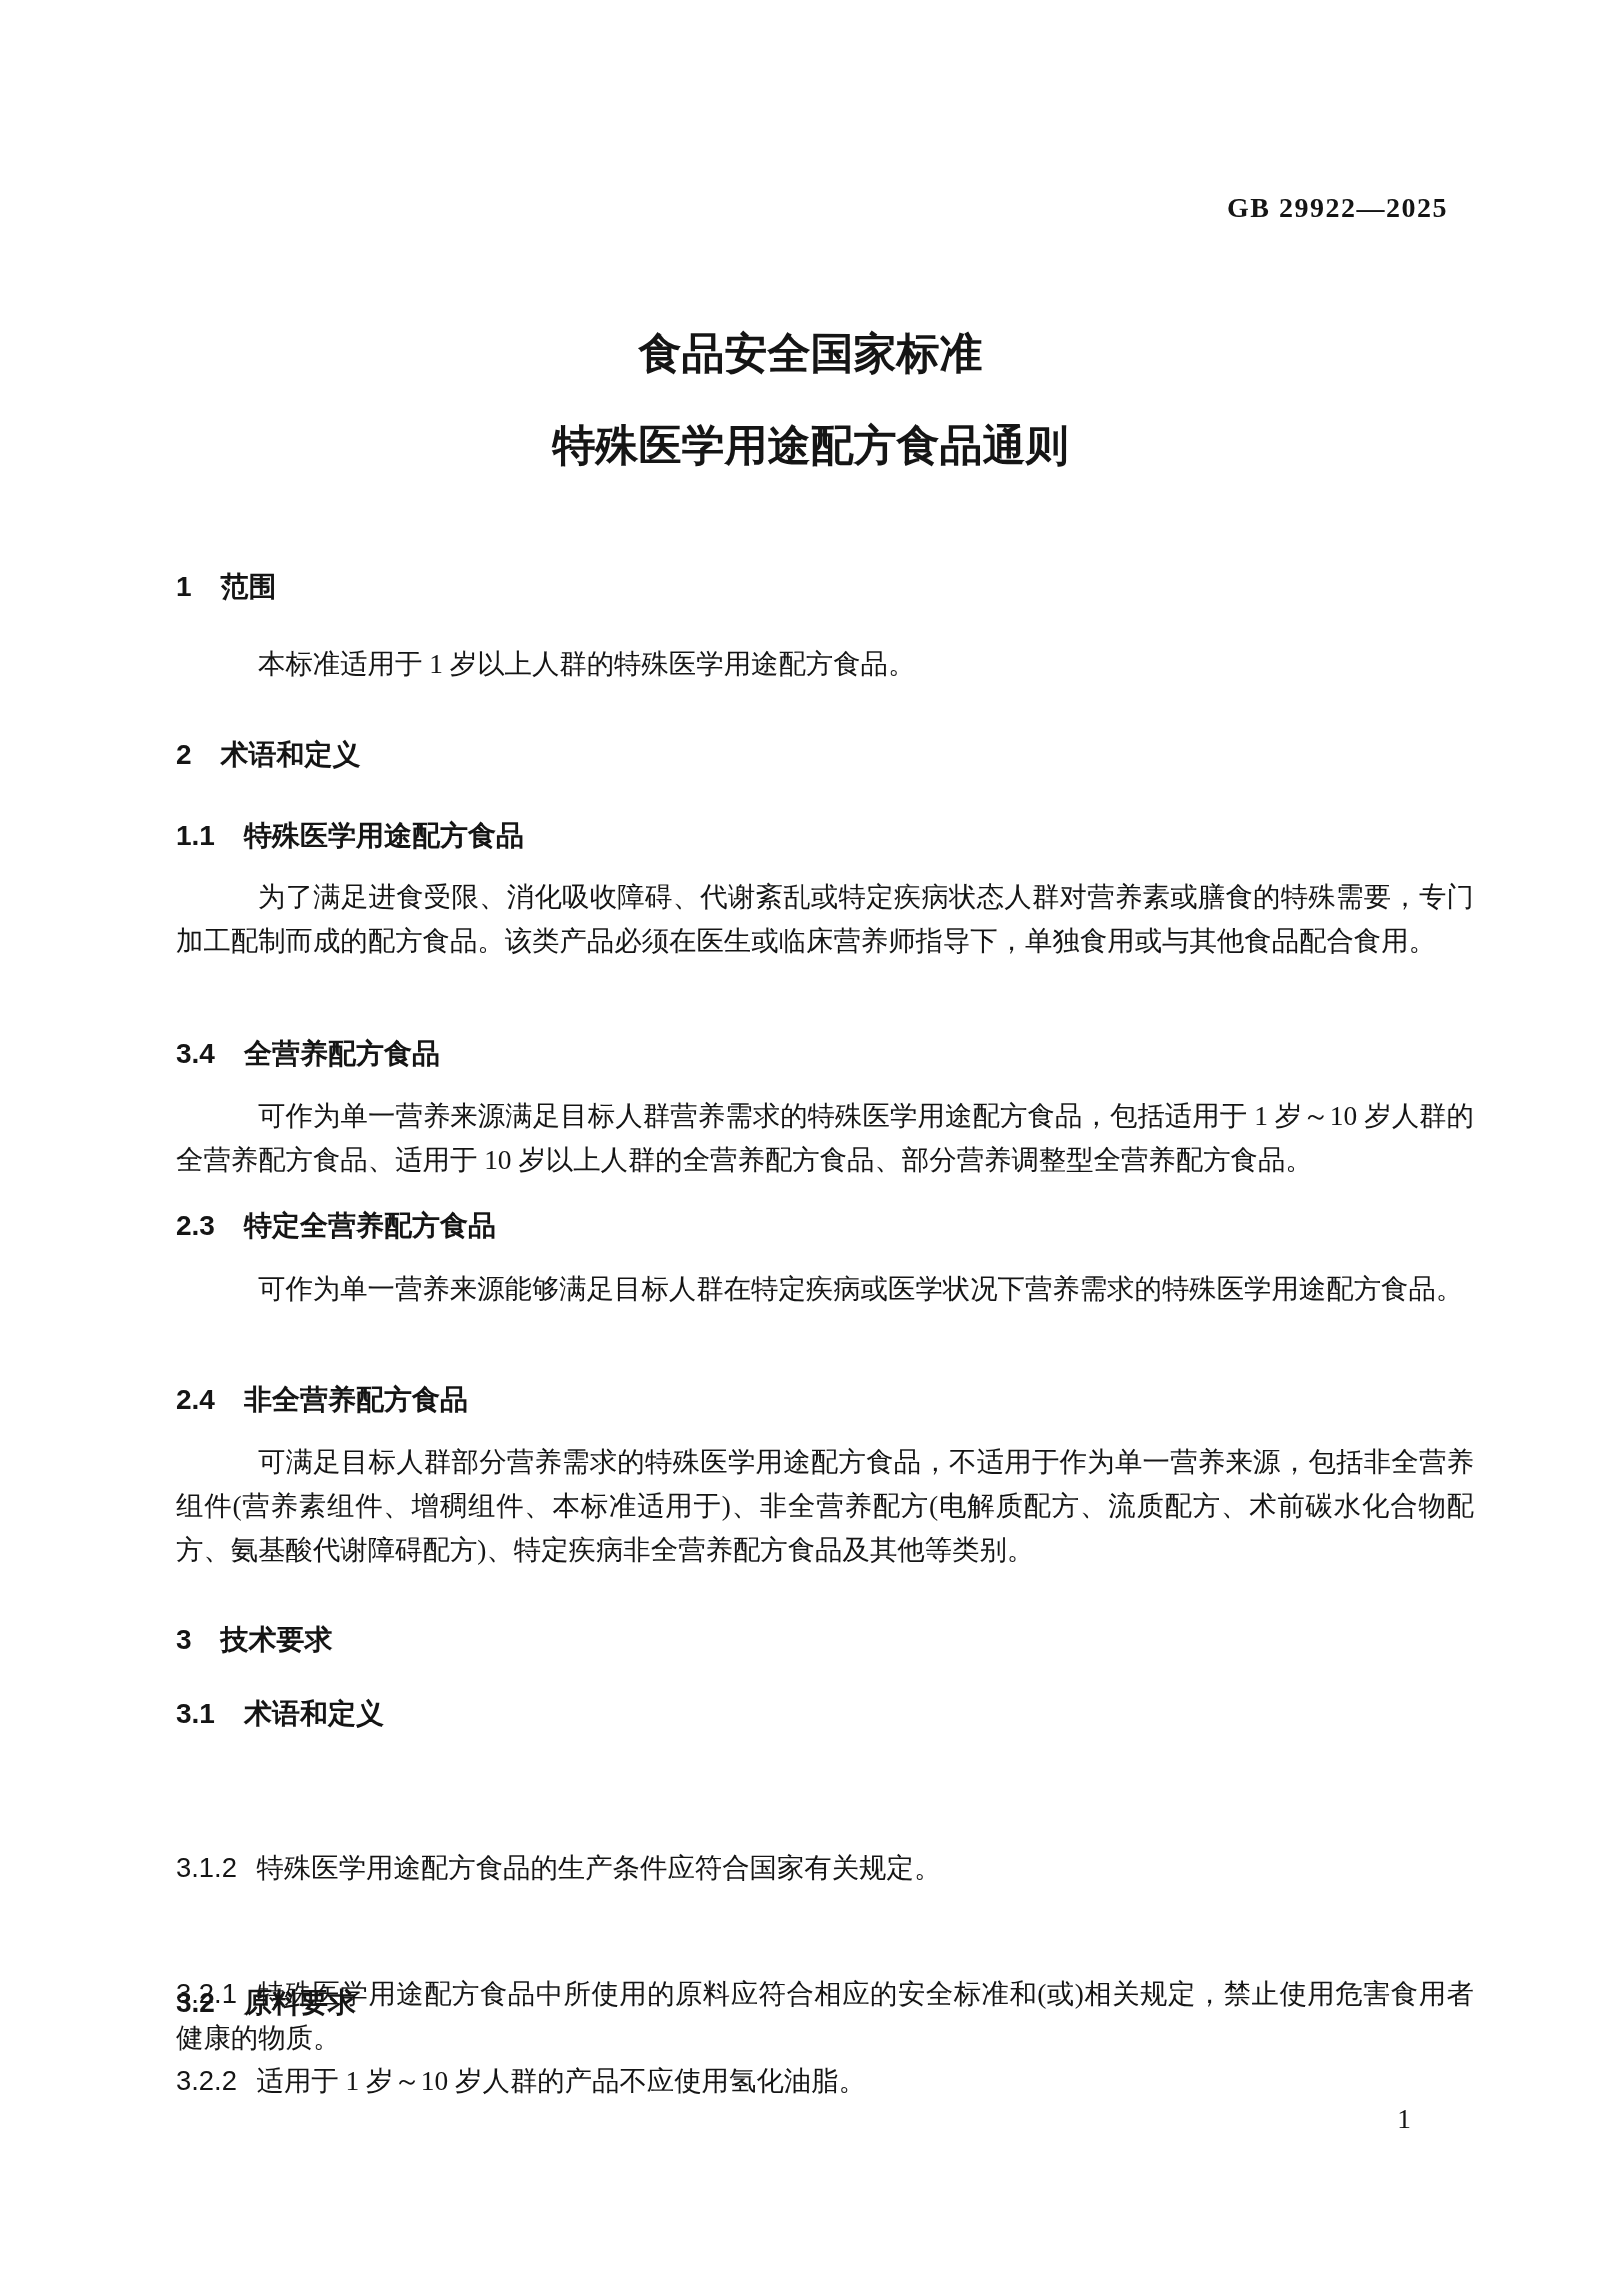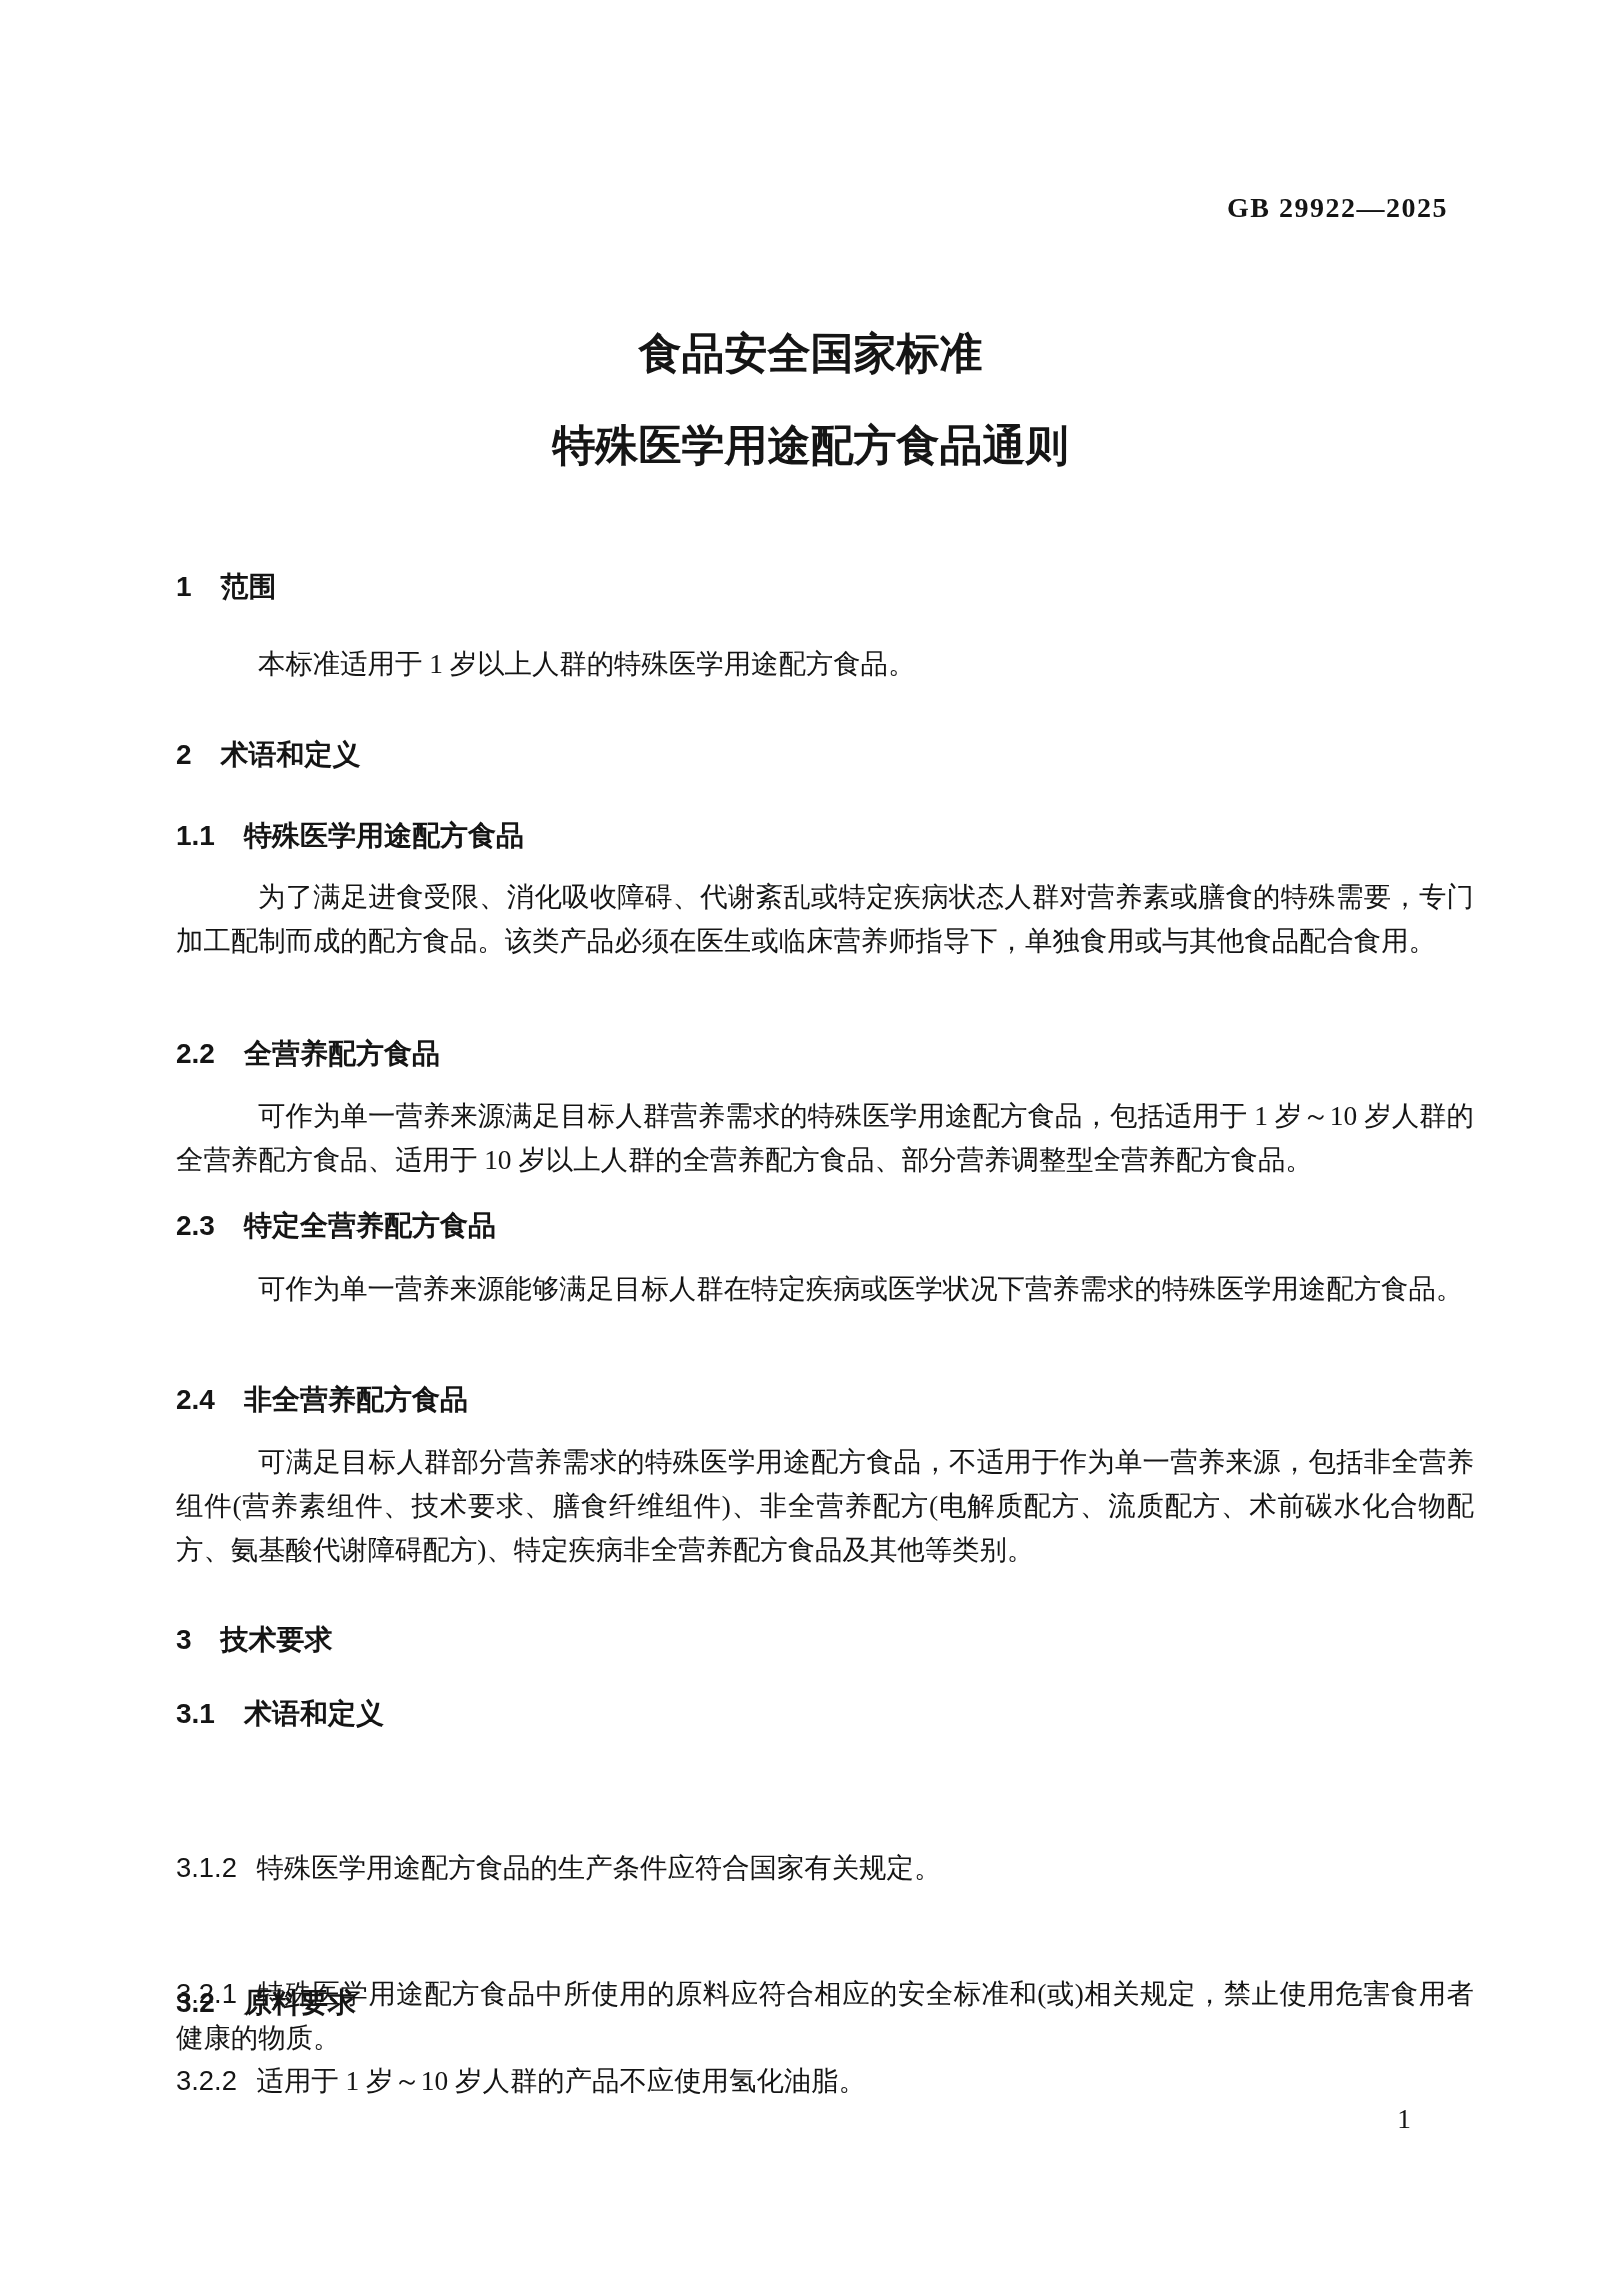--- a/index.html
+++ b/index.html
@@ -92,33 +92,33 @@
   <div class="heading" style="top:735px">
     <span class="num">2</span><span>术语和定义</span>
   </div>
 
   <div class="heading" style="top:816px">
     <span class="num">1.1</span><span>特殊医学用途配方食品</span>
   </div>
   <div class="para indent" style="top:875px">为了满足进食受限、消化吸收障碍、代谢紊乱或特定疾病状态人群对营养素或膳食的特殊需要，专门加工配制而成的配方食品。该类产品必须在医生或临床营养师指导下，单独食用或与其他食品配合食用。</div>
 
   <div class="heading" style="top:1034px">
-    <span class="num">2.2</span><span>全营养配方食品</span>
+    <span class="num">3.4</span><span>全营养配方食品</span>
   </div>
   <div class="para indent" style="top:1094px">可作为单一营养来源满足目标人群营养需求的特殊医学用途配方食品，包括适用于 1 岁～10 岁人群的全营养配方食品、适用于 10 岁以上人群的全营养配方食品、部分营养调整型全营养配方食品。</div>
 
   <div class="heading" style="top:1206px">
     <span class="num">2.3</span><span>特定全营养配方食品</span>
   </div>
   <div class="para indent" style="top:1267px">可作为单一营养来源能够满足目标人群在特定疾病或医学状况下营养需求的特殊医学用途配方食品。</div>
 
   <div class="heading" style="top:1380px">
     <span class="num">2.4</span><span>非全营养配方食品</span>
   </div>
-  <div class="para indent" style="top:1440px">可满足目标人群部分营养需求的特殊医学用途配方食品，不适用于作为单一营养来源，包括非全营养组件(营养素组件、技术要求、膳食纤维组件)、非全营养配方(电解质配方、流质配方、术前碳水化合物配方、氨基酸代谢障碍配方)、特定疾病非全营养配方食品及其他等类别。</div>
+  <div class="para indent" style="top:1440px">可满足目标人群部分营养需求的特殊医学用途配方食品，不适用于作为单一营养来源，包括非全营养组件(营养素组件、增稠组件、本标准适用于)、非全营养配方(电解质配方、流质配方、术前碳水化合物配方、氨基酸代谢障碍配方)、特定疾病非全营养配方食品及其他等类别。</div>
 
   <div class="heading" style="top:1620px">
     <span class="num">3</span><span>技术要求</span>
   </div>
 
   <div class="heading" style="top:1694px">
     <span class="num">3.1</span><span>术语和定义</span>
   </div>
 
 

